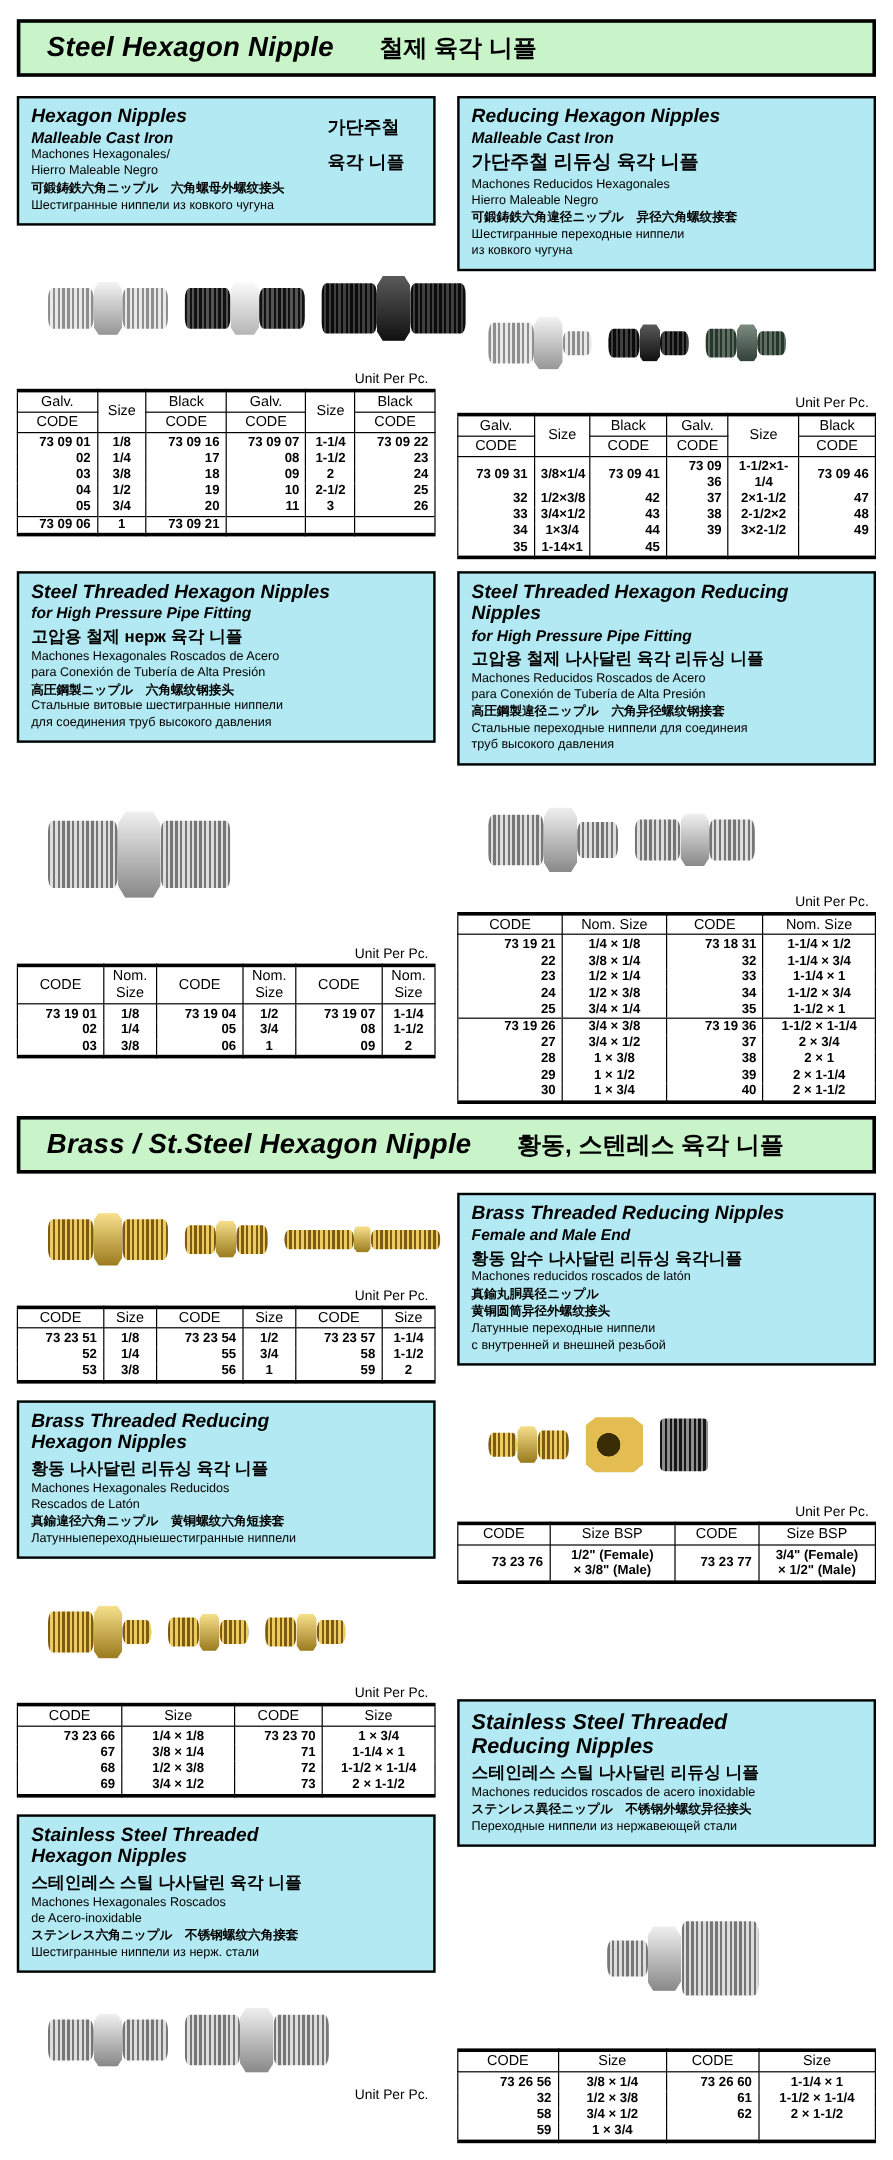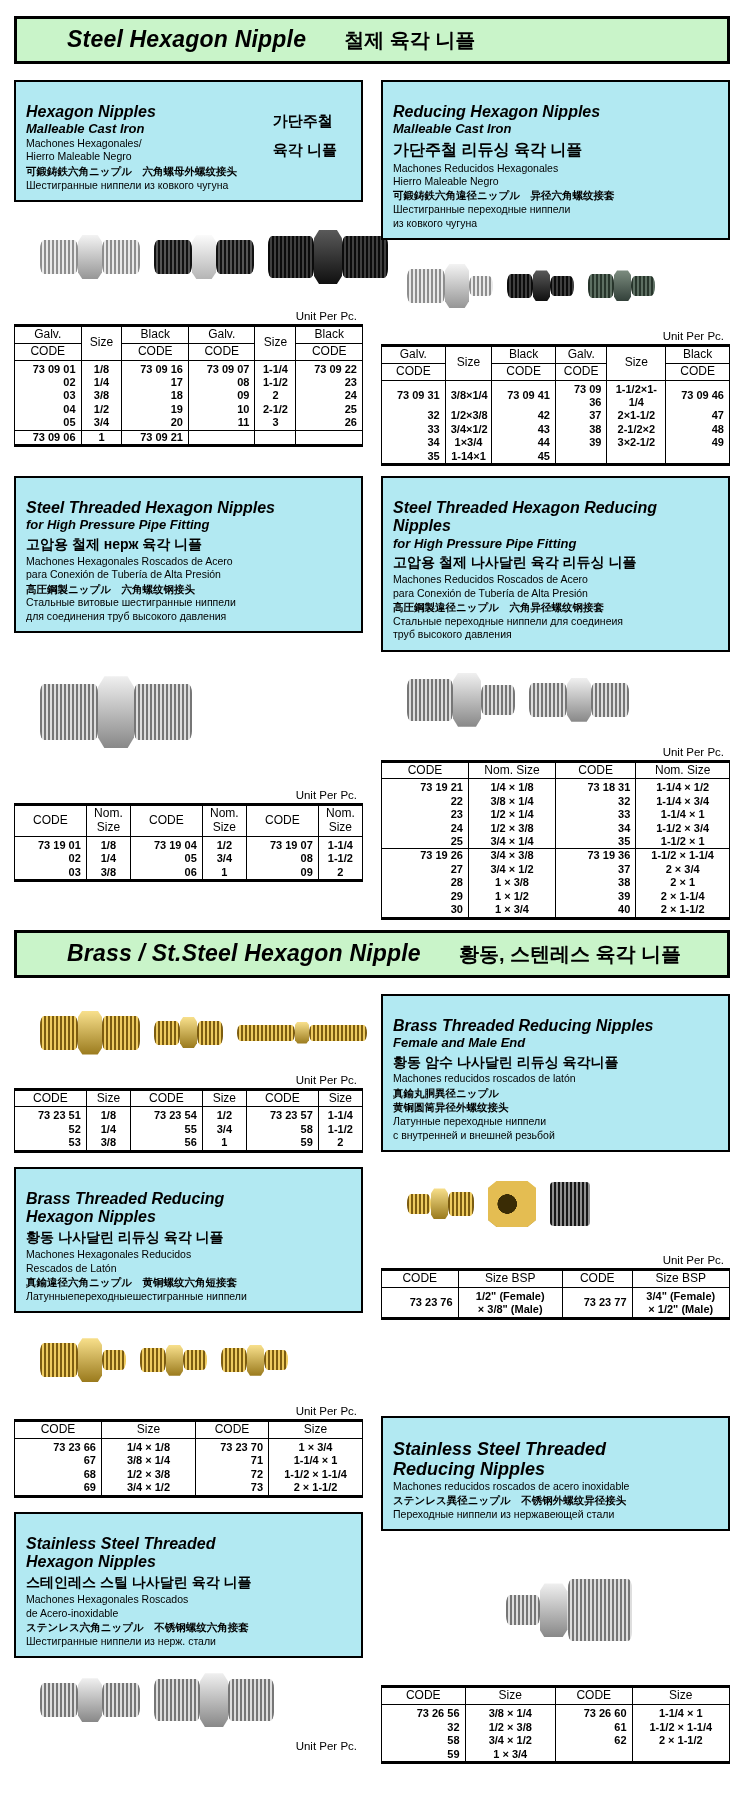--- a/index.html
+++ b/index.html
@@ -10,31 +10,31 @@
     color:#000;
   }
   .page { padding:16px 14px 0 14px; }
 
   
   .banner {
     border:3px solid #000; background:#c9f4c9;
     padding:7px 12px 7px 22px; margin-bottom:16px;
     display:flex; align-items:baseline; gap:38px;
   }
-  .banner .en { font-size:23px; font-weight:bold; font-style:italic; letter-spacing:.2px;margin-left:28px; }
+  .banner .en { font-size:23px; font-weight:bold; font-style:italic; letter-spacing:.2px; }
   .banner .ko { font-size:20px; font-weight:bold; }
 
   
   .row { display:flex; gap:18px; margin-bottom:10px; align-items:flex-start; }
   .col { flex:1 1 0; min-width:0; }
 
   
   .ibox {
     border:2px solid #000; background:#b2e9f2;
-    padding:21px 10px 8px 10px; margin-bottom:4px;
+    padding:7px 10px 8px 10px; margin-bottom:18px;
   }
   .ibox .t1 { font-size:16px; font-weight:bold; font-style:italic; line-height:1.15; }
   .ibox .t2 { font-size:13px; font-weight:bold; font-style:italic; line-height:1.2; }
   .ibox .ko { font-size:14px; font-weight:bold; line-height:1.35; margin:2px 0 1px 0; }
   .ibox .sm { font-size:10.5px; line-height:1.28; }
   .ibox .cjk { font-size:10.5px; font-weight:bold; line-height:1.3; margin-top:1px; }
   .pre { white-space:pre-line; }
   .split { display:flex; justify-content:space-between; }
   .split .koside { font-size:15px; font-weight:bold; line-height:1.9; padding:4px 14px 0 0; }
 
@@ -707,20 +707,21 @@
 × 1/2" (Male)</td>
               </tr>
             </tbody>
         </table>
       </div>
 
       <div style="margin-top:96px">
         <div class="ibox">
           <div class="t1 pre" style="font-size:18px">Stainless Steel Threaded
 Reducing Nipples</div>
+          <div class="ko">스테인레스 스틸 나사달린 리듀싱 니플</div>
           <div class="sm">Machones reducidos roscados de acero inoxidable</div>
           <div class="cjk">ステンレス異径ニップル　不锈钢外螺纹异径接头</div>
           <div class="sm">Переходные ниппели из нержавеющей стали</div>
         </div>
         <div class="fig" style="height:150px; justify-content:center">
           <span class="nip steel md1">
               <i class="th redB2"></i>
               <i class="hx"></i>
               <i class="th" style="width:64px;height:62px"></i>
             </span>

